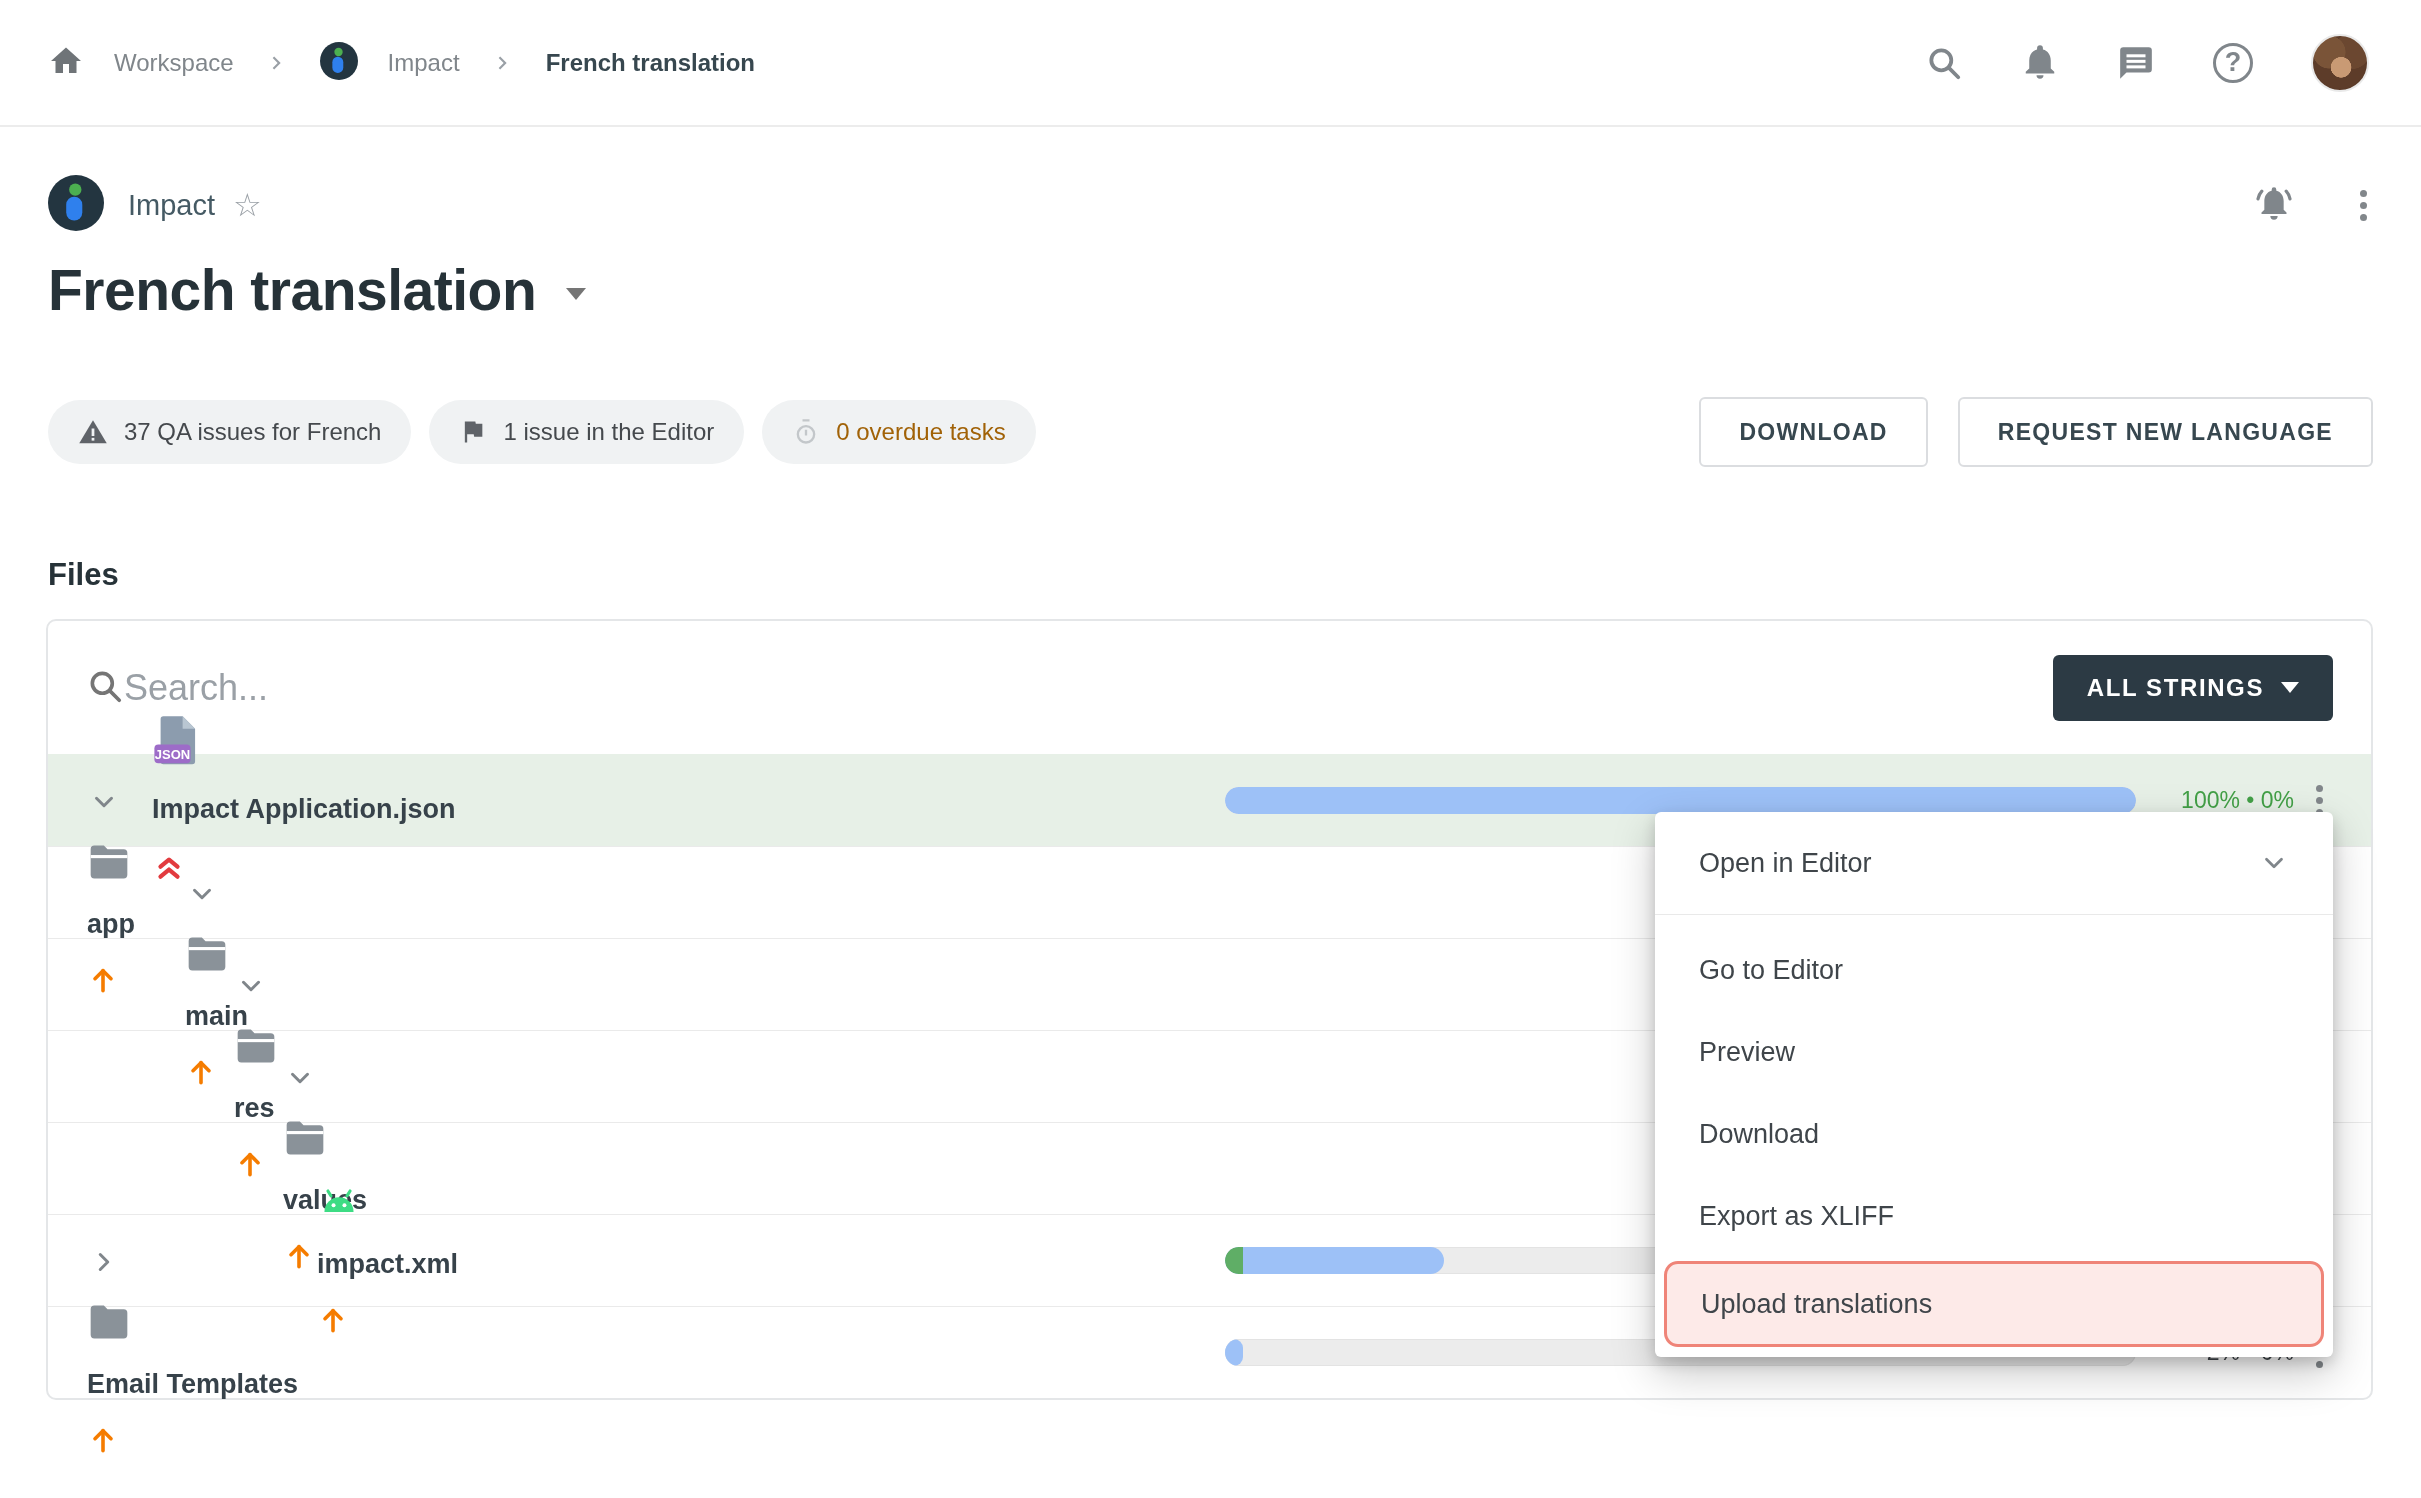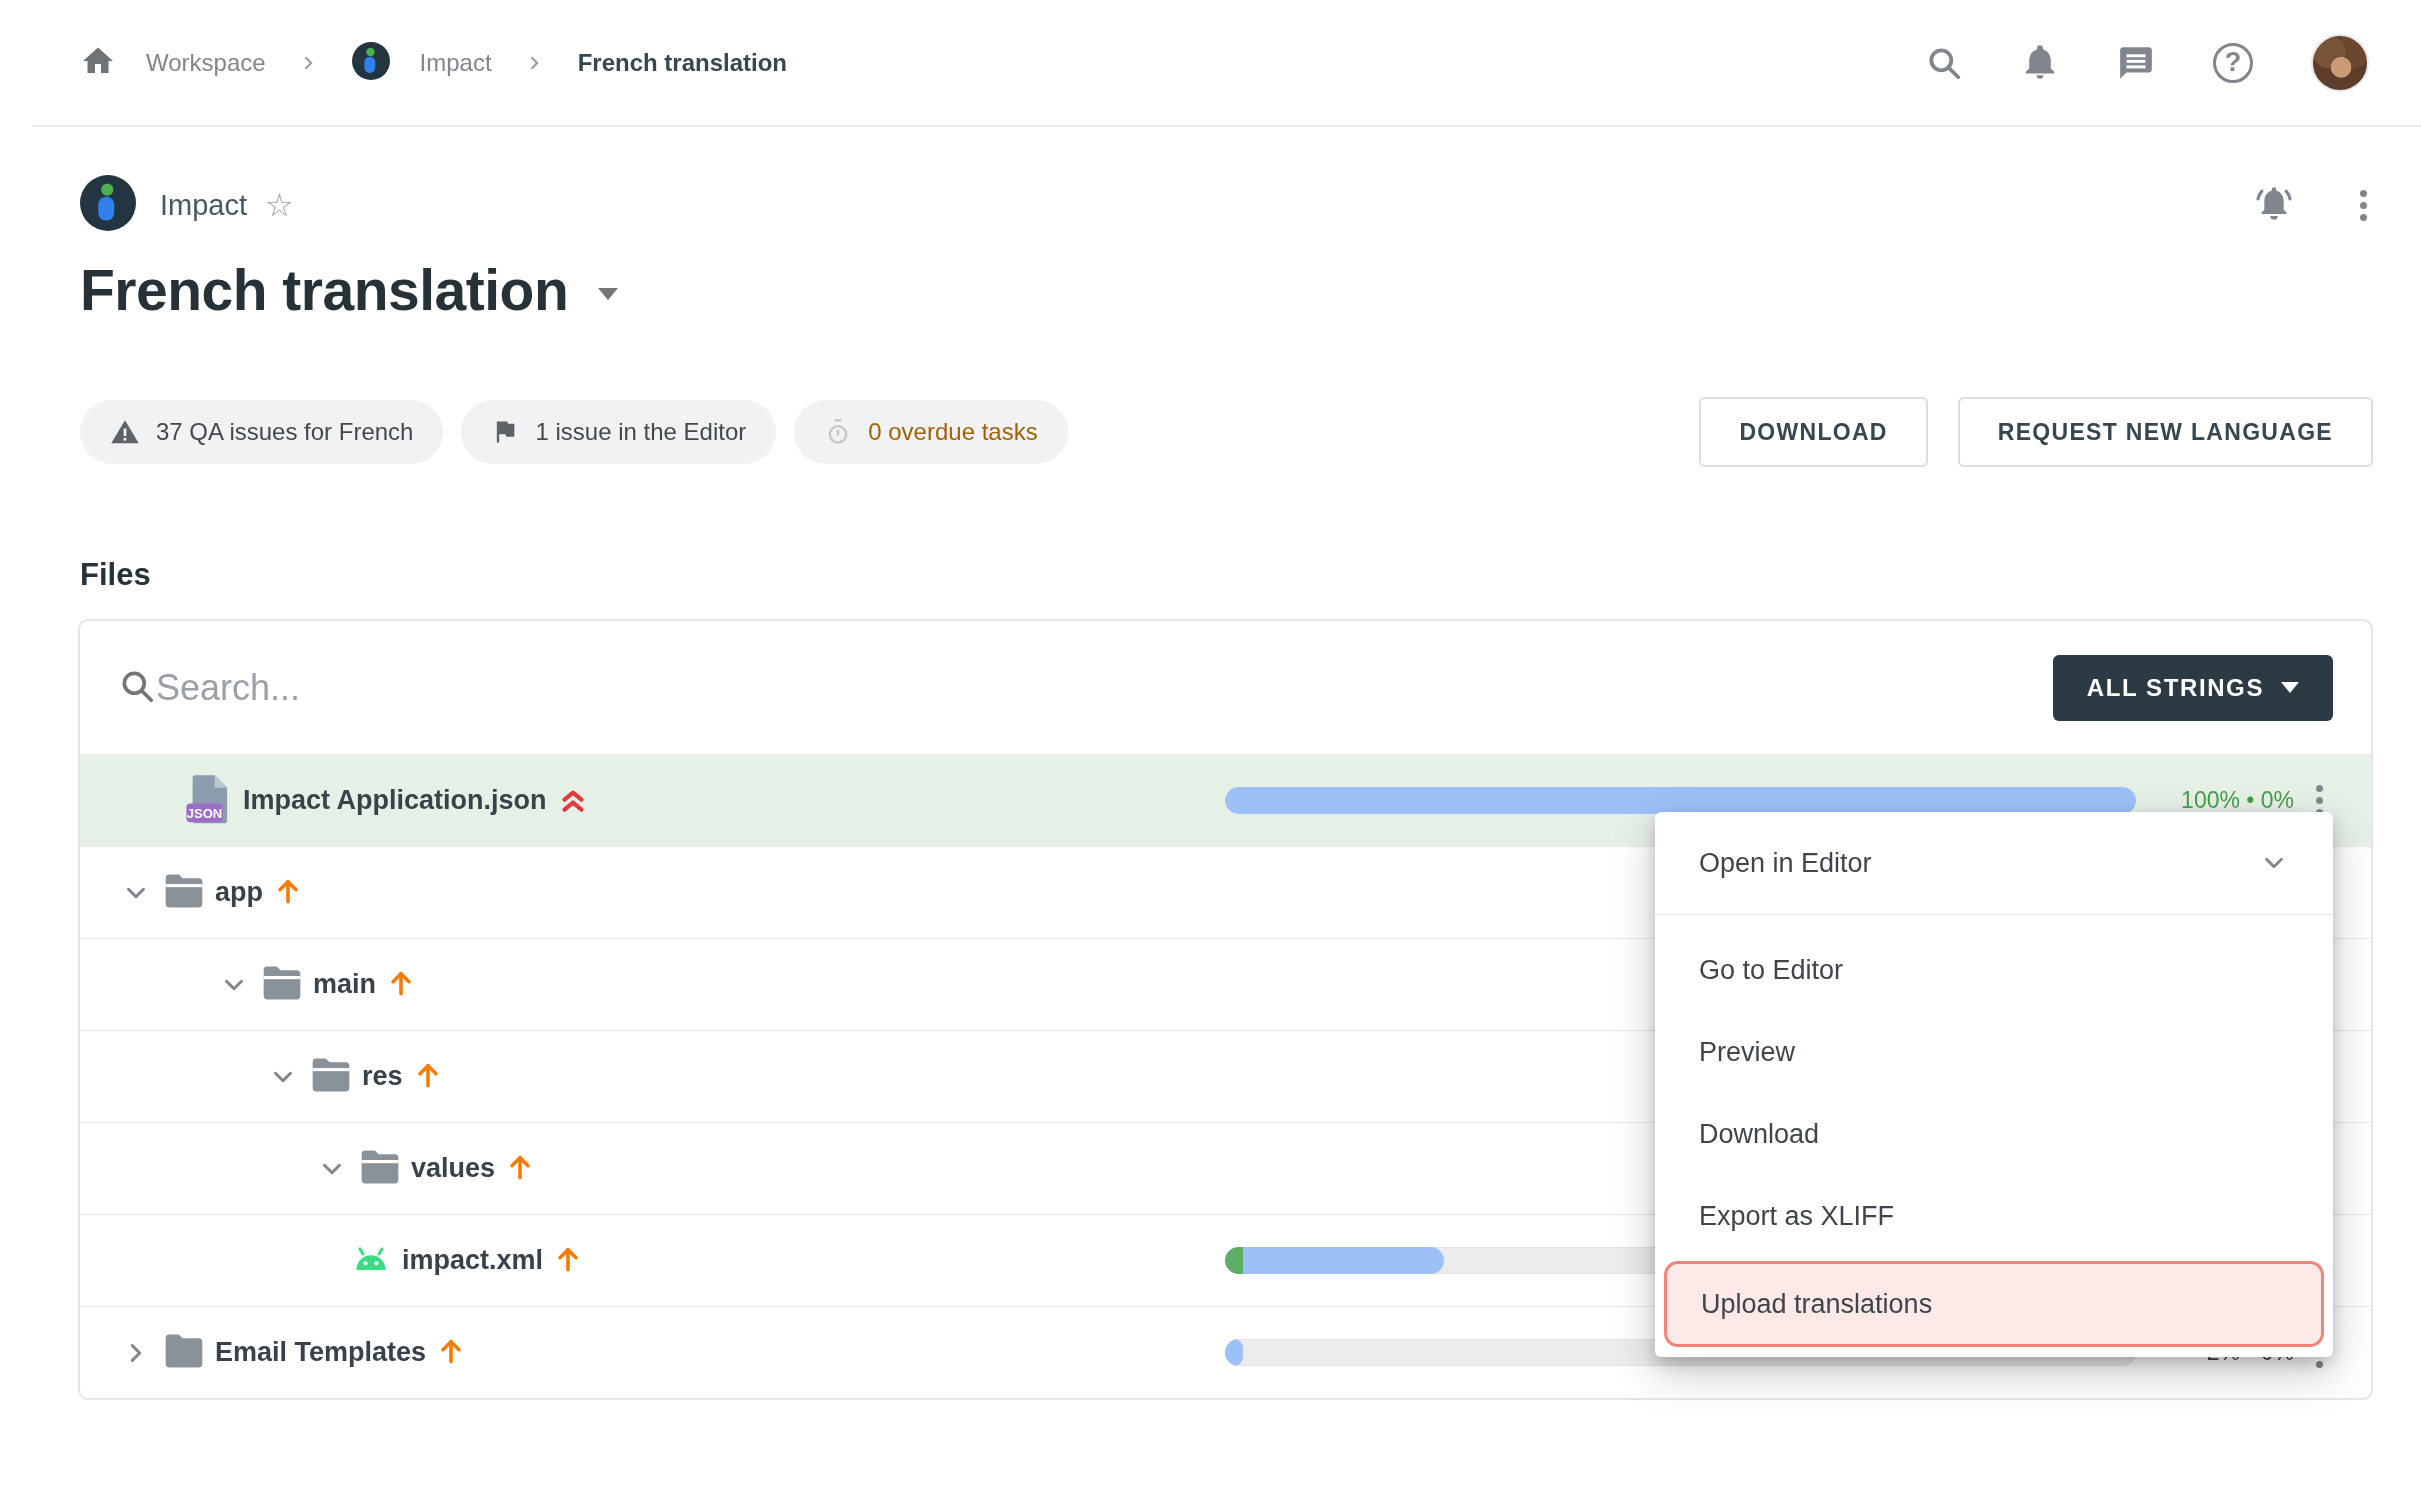--- a/index.html
+++ b/index.html
@@ -1,18 +1,18 @@
 <!DOCTYPE html>
 <html><head>
 <meta charset="utf-8">
 <style>
   * { margin:0; padding:0; box-sizing:border-box; }
   html,body { width:2421px; height:1498px; overflow:hidden; background:#fff;
     font-family:"Liberation Sans","DejaVu Sans",sans-serif; }
-  .page { position:relative; width:2421px; height:1288px; background:#fff;padding-left:32px; }
+  .page { position:relative; width:2421px; height:1288px; background:#fff; }
 
   
   .topnav { height:127px; display:flex; align-items:center; justify-content:space-between;
     padding:0 52px 0 48px; border-bottom:2px solid #ececec; background:#fff; }
   .crumbs { display:flex; align-items:center; gap:30px; }
   .crumb { font-size:24px; color:#80868b; cursor:pointer; }
   .crumb.current { color:#37474f; font-weight:bold; }
   .crumb-sep svg { display:block; }
   .nav-icons { display:flex; align-items:center; gap:58px; }
   .nav-icons .icn { width:38px; height:38px; display:flex; align-items:center; justify-content:center; }
@@ -55,21 +55,21 @@
   .search-input::placeholder { color:#9aa0a6; }
   .dark-btn { margin-left:auto; height:66px; padding:0 34px; background:#2c3a44; border:none;
     border-radius:6px; color:#fff; font-size:24px; font-weight:bold; letter-spacing:1.6px;
     display:flex; align-items:center; gap:17px; cursor:pointer; font-family:inherit; }
   .dark-btn .caret { width:0; height:0; border-left:9px solid transparent; border-right:9px solid transparent;
     border-top:11px solid #fff; }
 
   .frow { position:relative; height:92px; display:flex; align-items:center;
     border-top:1px solid #eaeaea; cursor:pointer; }
   .frow.selected { background:#e7f0e7; border-top-color:#e7f0e7; }
-  .fleft { display:flex; align-items:center; gap:9px; }
+  .fleft { display:flex; align-items:flex-start; gap:24px;flex-direction:column; }
   .fname { font-size:27px; font-weight:bold; color:#37424a; white-space:nowrap; }
   .pl-file0 { padding-left:104px; } .pl1 { padding-left:39px; } .pl2 { padding-left:88px; }
   .pl3 { padding-left:137px; } .pl4 { padding-left:186px; } .pl5 { padding-left:235px; }
   .pl-file6 { padding-left:269px; }
   .tchev { width:34px; height:34px; display:flex; align-items:center; justify-content:center; }
   .row-right { position:absolute; right:0; top:0; height:100%; display:flex; align-items:center;
     padding-right:42px; gap:16px; }
   .bar { width:911px; height:27px; border-radius:14px; background:#ececec;
     box-shadow:inset 0 0 0 1px #e3e3e3; position:relative; overflow:hidden; }
   .fill-blue { position:absolute; left:0; top:0; height:100%; background:#9dc1f7; border-radius:14px; }

